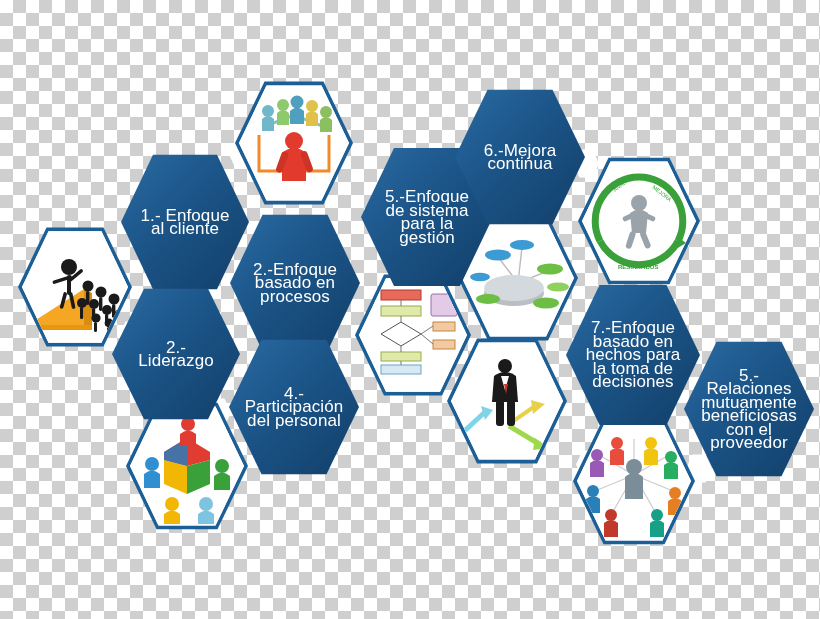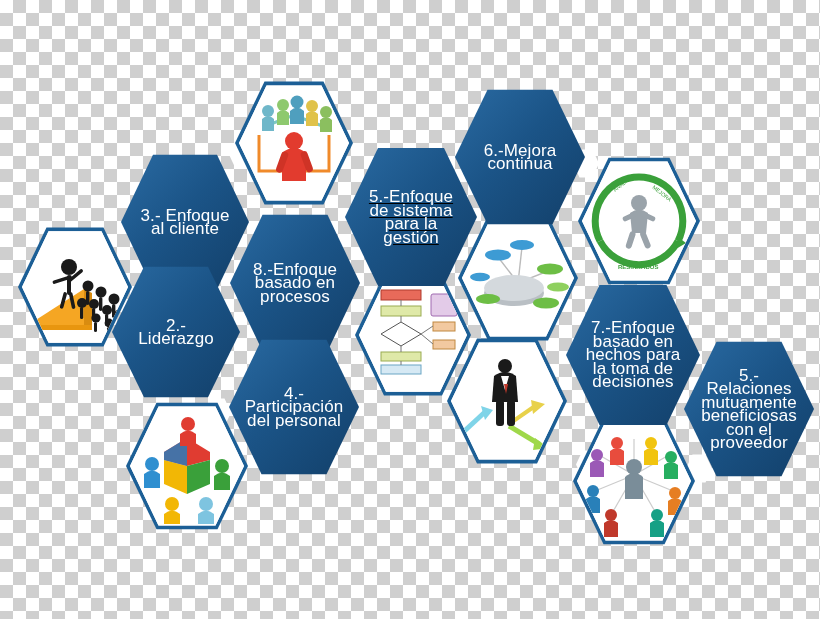--- a/index.html
+++ b/index.html
@@ -346,36 +346,36 @@
           </g>
         <g fill="#2980b9">
             <circle cx="16" cy="72" r="6"></circle>
             <path d="M9 80 q7 -6 14 0 l0 14 l-14 0 z"></path>
           </g>
       </g>
     </svg>
   </div>
 
   <div class="hex hex-blue hex-shadow" style="left:121px;top:152px;width:128px;height:140px;">
-    <div class="label">3.- Enfoque al cliente</div>
-  </div>
-
-  <div class="hex hex-blue hex-shadow" style="left:112px;top:264px;width:128px;height:136px;">
+    <div class="label">1.- Enfoque al cliente</div>
+  </div>
+
+  <div class="hex hex-blue hex-shadow" style="left:112px;top:286px;width:128px;height:136px;">
     <div class="label">2.- Liderazgo</div>
   </div>
 
   <div class="hex hex-blue hex-shadow" style="left:230px;top:212px;width:130px;height:142px;">
-    <div class="label">8.-Enfoque basado en procesos</div>
+    <div class="label">2.-Enfoque basado en procesos</div>
   </div>
 
   <div class="hex hex-blue hex-shadow" style="left:229px;top:337px;width:130px;height:140px;justify-content:flex-end;">
     <div class="label">4.- Participación del personal</div>
   </div>
 
-  <div class="hex hex-blue hex-shadow" style="left:345px;top:145px;width:132px;height:144px;text-decoration:underline;">
+  <div class="hex hex-blue hex-shadow" style="left:361px;top:145px;width:132px;height:144px;">
     <div class="label">5.-Enfoque de sistema para la gestión</div>
   </div>
 
   <div class="hex hex-blue hex-shadow" style="left:455px;top:87px;width:130px;height:140px;">
     <div class="label">6.-Mejora continua</div>
   </div>
 
   <div class="hex hex-blue hex-shadow" style="left:566px;top:282px;width:134px;height:146px;">
     <div class="label">7.-Enfoque basado en hechos para la toma de decisiones</div>
   </div>

